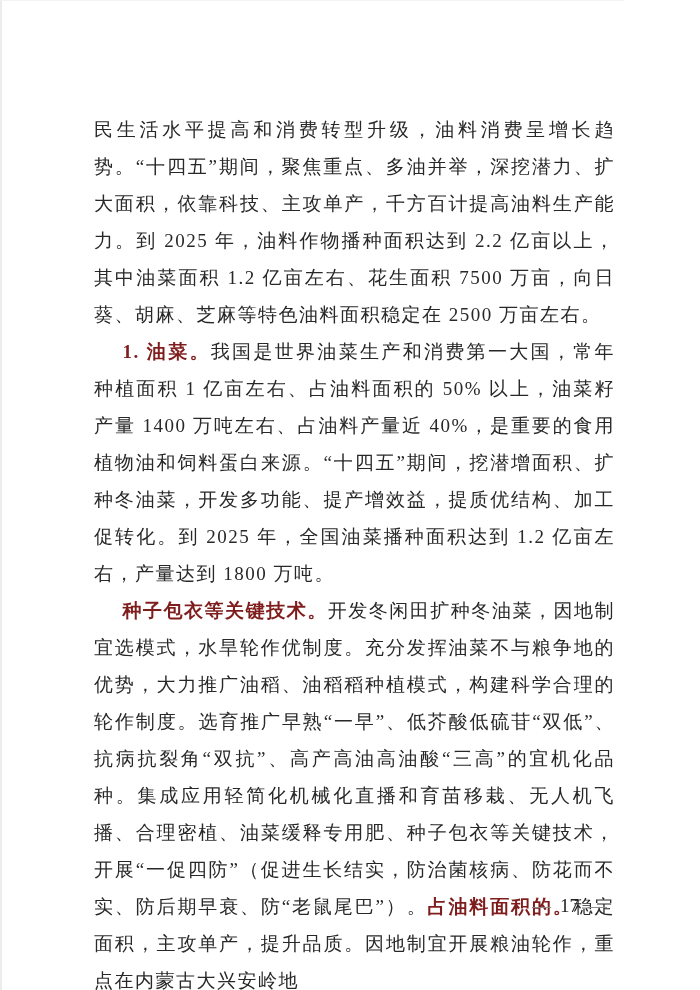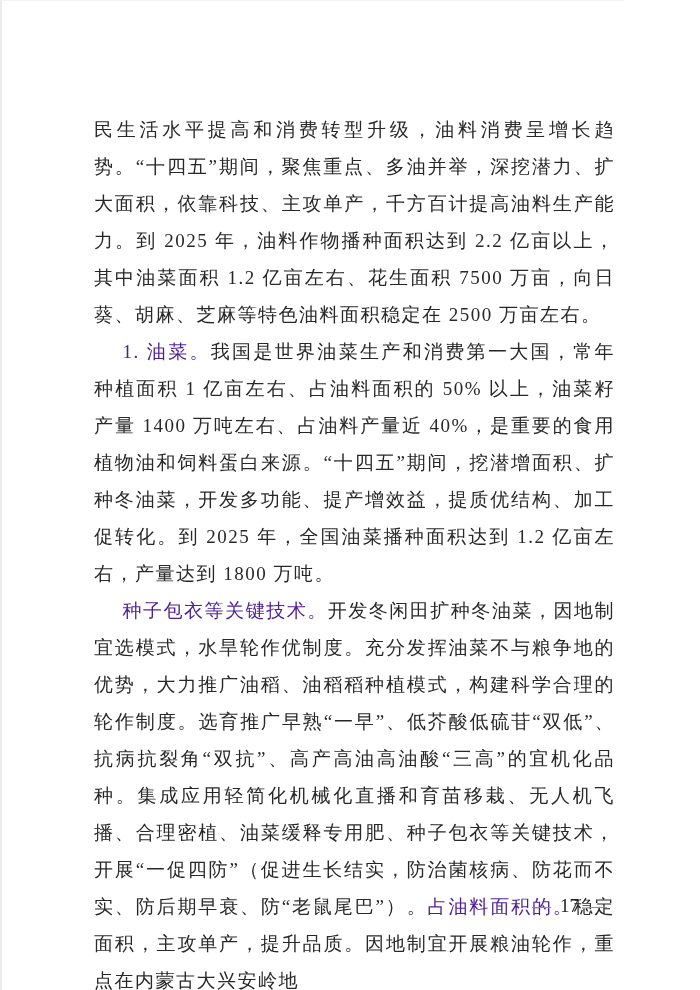--- a/index.html
+++ b/index.html
@@ -34,22 +34,22 @@
     letter-spacing: 1.5px;
   }
   .content p {
     margin: 0;
     padding: 0;
   }
   .content p.indent {
     text-indent: 1.5em;
   }
   .content .bold {
-    font-weight: normal;
-    color: #4c1d95;
+    font-weight: bold;
+    color: #7f1d1d;
   }
   .footer {
     position: absolute;
     left: 92px;
     top: 886px;
     width: 521px;
     box-sizing: border-box;
     padding-right: 8px;
     text-align: right;
     font-size: 19px;

